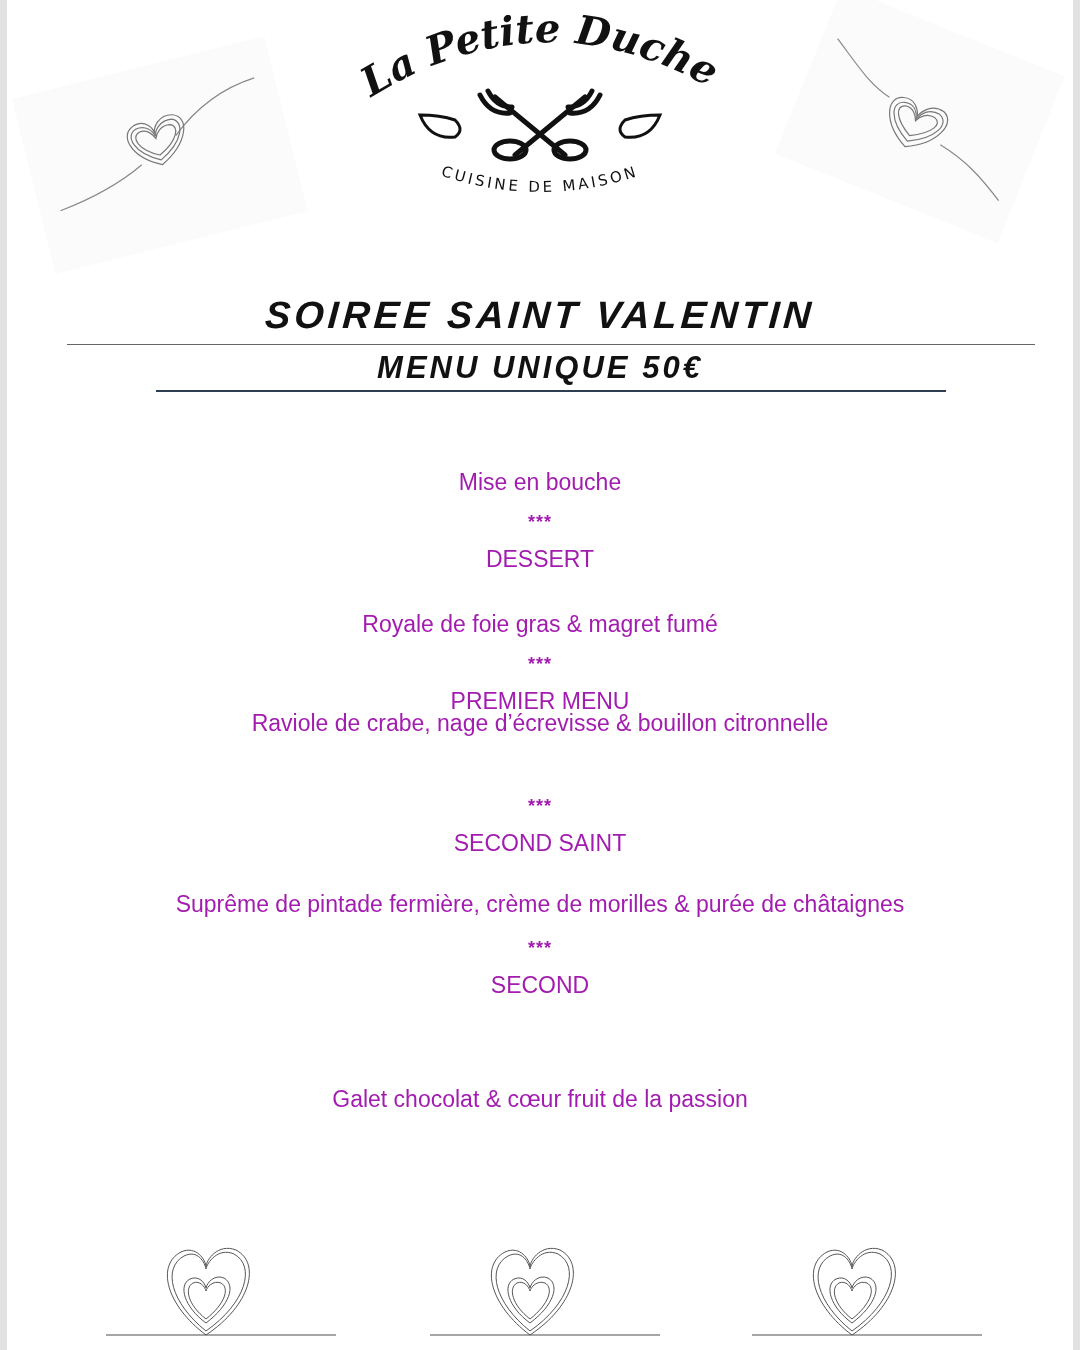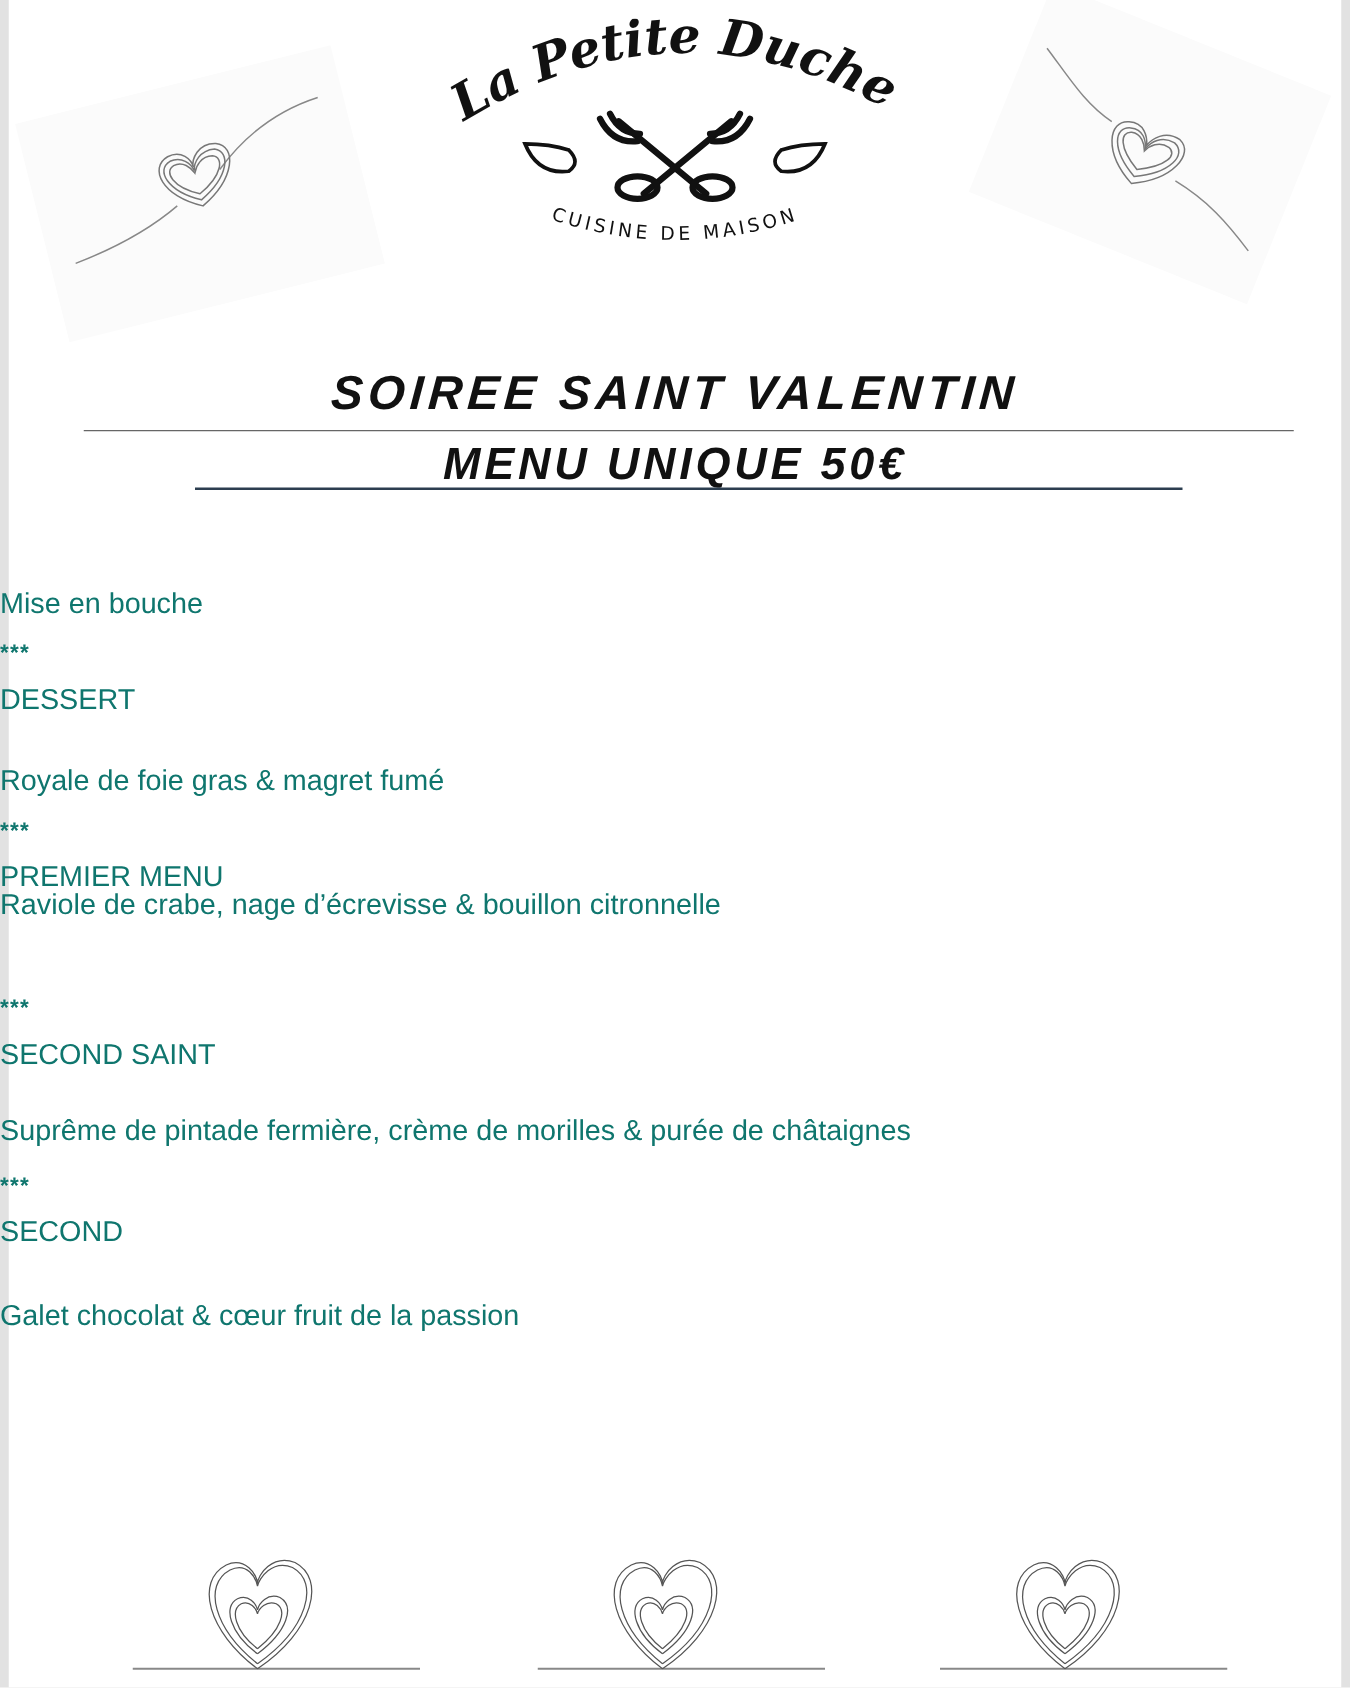--- a/index.html
+++ b/index.html
@@ -21,29 +21,29 @@
   .deco-corner svg { width: 100%; height: 100%; }
 
   .title {
     position: absolute; left: 0; width: 1080px; text-align: center;
     top: 294px; font-size: 38px; font-weight: bold; font-style: italic;
     letter-spacing: 4px; color: #111; transform: skewX(-4deg);
   }
   .rule1 { position: absolute; left: 67px; top: 344px; width: 968px; height: 1px; background: #666; }
   .subtitle {
     position: absolute; left: 0; width: 1080px; text-align: center;
-    top: 350px; font-size: 36px; font-weight: bold; font-style: italic;
+    top: 350px; font-size: 31px; font-weight: bold; font-style: italic;
     letter-spacing: 3px; color: #111;
   }
   .rule2 { position: absolute; left: 156px; top: 390px; width: 790px; height: 2px; background: #2c3e50; }
 
   .menu { position: absolute; left: 0; top: 0; width: 1080px; }
   .line {
-    position: absolute; left: 0; width: 1080px; 
-    font-size: 23px; color: #0f766e;
+    position: absolute; left: 0; width: 1080px; text-align: center;
+    font-size: 23px; color: #a21caf;
   }
   .stars { font-size: 18px; font-weight: bold; letter-spacing: 1px; }
 
   .bottom-heart { position: absolute; top: 1235px; width: 230px; height: 105px; }
   .bottom-heart svg { width: 100%; height: 100%; }
 </style>
 </head>
 <body>
 
 <div class="page"></div>
@@ -106,21 +106,21 @@
   <div class="line" style="top:546px">DESSERT</div>
   <div class="line" style="top:611px">Royale de foie gras &amp; magret fumé</div>
   <div class="line stars" style="top:654px">***</div>
   <div class="line" style="top:688px">PREMIER MENU</div>
   <div class="line" style="top:710px">Raviole de crabe, nage d’écrevisse &amp; bouillon citronnelle</div>
   <div class="line stars" style="top:796px">***</div>
   <div class="line" style="top:830px">SECOND SAINT</div>
   <div class="line" style="top:891px">Suprême de pintade fermière, crème de morilles &amp; purée de châtaignes</div>
   <div class="line stars" style="top:938px">***</div>
   <div class="line" style="top:972px">SECOND</div>
-  <div class="line" style="top:1039px">Galet chocolat &amp; cœur fruit de la passion</div>
+  <div class="line" style="top:1086px">Galet chocolat &amp; cœur fruit de la passion</div>
 </div>
 
 <div class="bottom-heart" style="left:106px">
   <svg viewBox="0 0 230 105">
     <line x1="0" y1="100" x2="230" y2="100" stroke="#888" stroke-width="1.5"></line>
     <g fill="none" stroke="#555" stroke-width="1">
       <path d="M100 100 C60 70 50 30 75 17 C90 10 100 25 100 32 C100 25 112 8 130 15 C155 28 145 70 100 100"></path>
       <path d="M100 96 C65 68 56 33 78 21 C92 14 99 28 100 34 C101 28 112 12 128 19 C150 31 140 68 100 96"></path>
       <path d="M100 88 C78 72 72 50 84 44 C93 40 99 48 100 53 C101 48 108 39 118 43 C130 50 124 70 100 88"></path>
       <path d="M100 84 C82 70 78 53 87 48 C94 45 99 52 100 56 C101 52 107 45 115 48 C124 53 119 69 100 84"></path>

